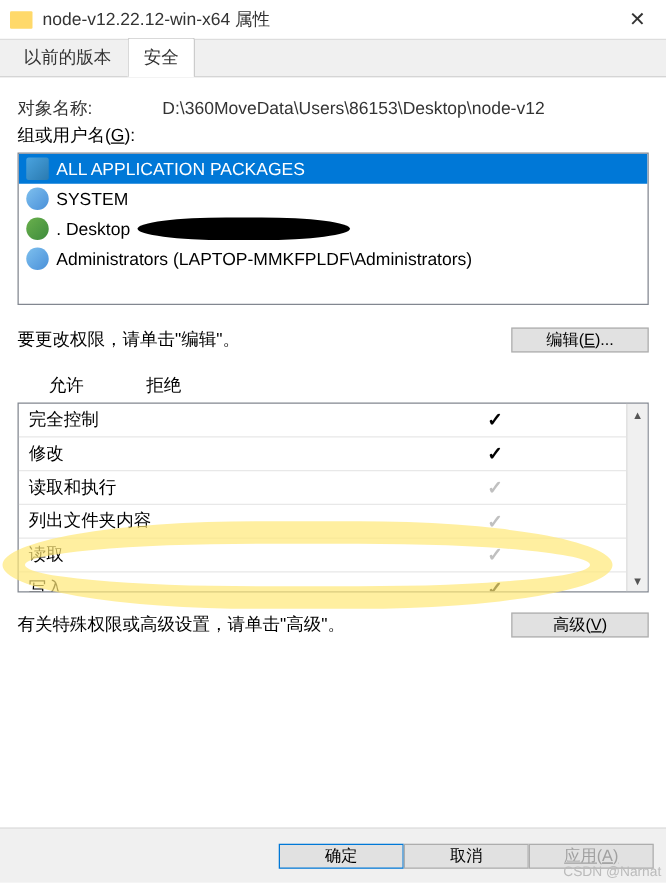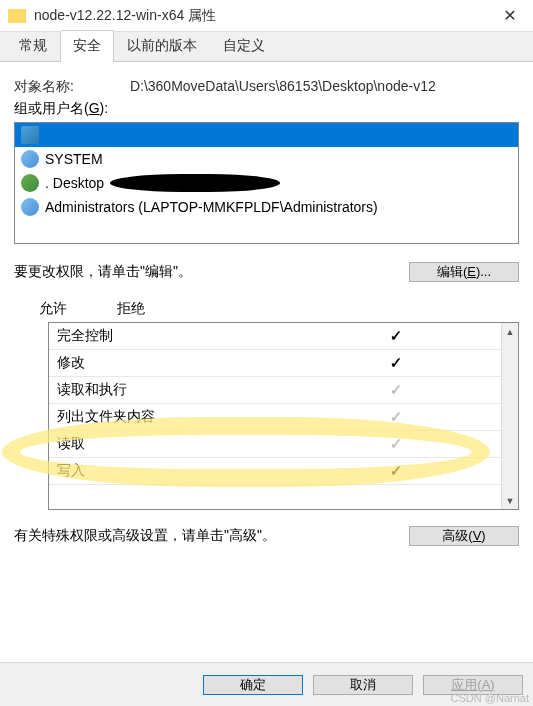--- a/index.html
+++ b/index.html
@@ -125,23 +125,22 @@
       display: flex;
       font-size: 14px;
       margin-bottom: 4px;
     }
     .perm-header .left { flex: 1; }
     .perm-header .col { width: 78px; text-align: center; }
 
     .perm-box {
       position: relative;
       border: 1px solid #828790;
-      height: 188px;
+      height: 152px;
       overflow: hidden;
-      margin-left: 34px;
     }
     .perm-scroll {
       position: absolute;
       right: 0; top: 0; bottom: 0;
       width: 17px;
       background: #f0f0f0;
       border-left: 1px solid #ddd;
     }
     .perm-scroll .arrow {
       height: 17px;
@@ -182,21 +181,21 @@
 
     .bottom-bar {
       position: absolute;
       left: 0; right: 0; bottom: 0;
       height: 44px;
       background: #f0f0f0;
       border-top: 1px solid #ddd;
       display: flex;
       justify-content: flex-end;
       align-items: center;
-      gap: 10px;
+      gap: 0;
       padding-right: 10px;
     }
     .bottom-bar .btn { min-width: 100px; }
     .bottom-bar .btn.primary { border: 1px solid #0078d7; }
     .bottom-bar .btn[disabled] { color: #a0a0a0; text-decoration: underline; }
 
     .watermark {
       position: absolute;
       right: 4px; bottom: 2px;
       font-size: 11px;
@@ -207,40 +206,39 @@
 </head>
 <body>
 
 <div class="titlebar">
   <span class="folder-icon"></span>
   <span class="title">node-v12.22.12-win-x64 属性</span>
   <div class="close">✕</div>
 </div>
 
 <div class="tabs" id="tabs">
-    <div class="tab">常规</div>
+    <div class="tab">以前的版本</div>
     <div class="tab active">安全</div>
-    <div class="tab">以前的版本</div>
-    <div class="tab">自定义</div>
   </div>
 
 <div class="panel">
 
   <div class="row-label">
     <span class="lbl">对象名称:</span>
     <span class="val">D:\360MoveData\Users\86153\Desktop\node-v12</span>
   </div>
 
   <div class="section-label">
     <span>组或用户名(</span><span class="ul">G</span><span>):</span>
   </div>
 
   <div class="groups-box" id="groups-box">
       <div class="group-item selected">
         <span class="gicon pkg"></span>
+        <span>ALL APPLICATION PACKAGES</span>
       </div>
       <div class="group-item">
         <span class="gicon users"></span>
         <span>SYSTEM</span>
       </div>
       <div class="group-item">
         <span class="gicon user"></span>
         <span>. Desktop</span>
         <span class="redact"></span>
       </div>

